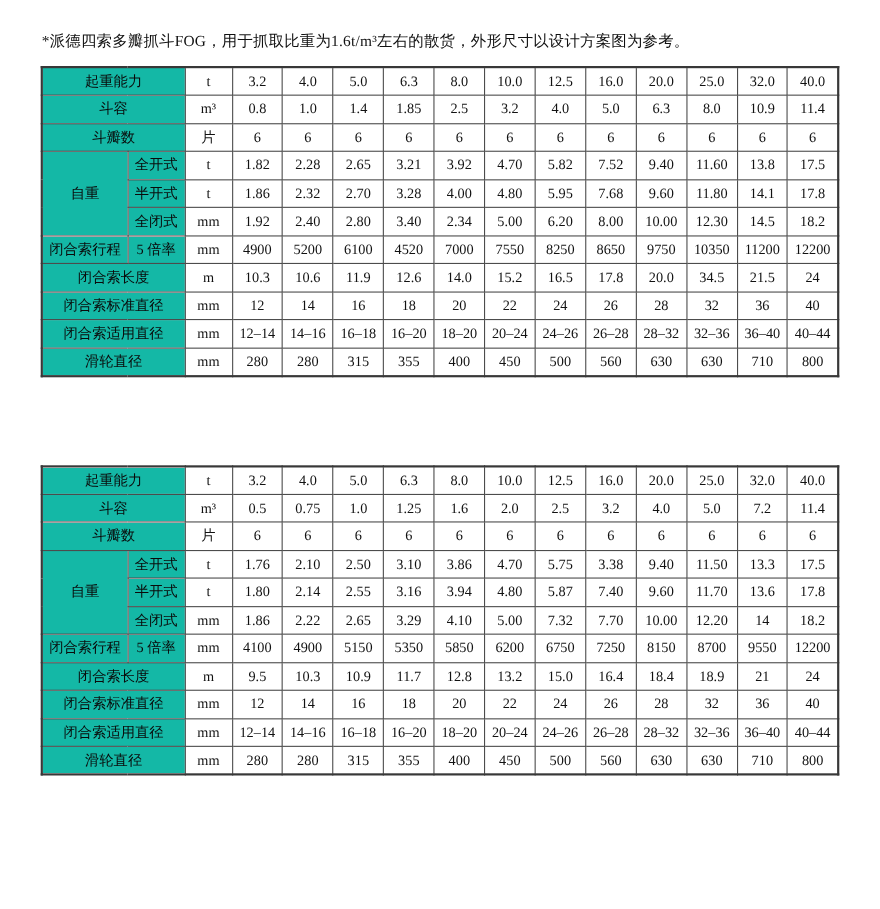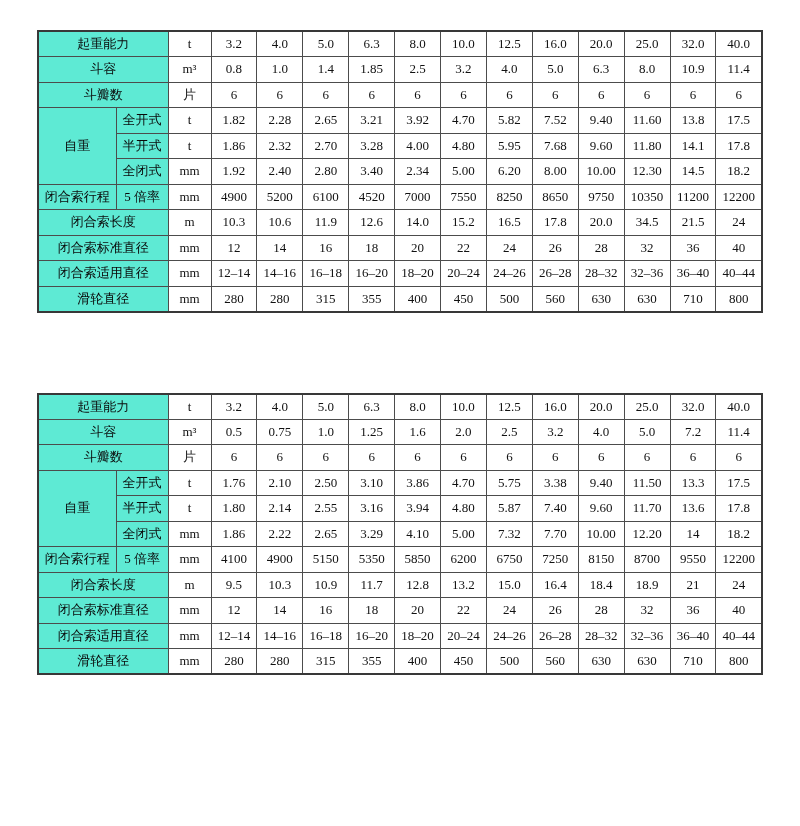--- a/index.html
+++ b/index.html
@@ -32,33 +32,34 @@
     border: 1px solid #4c4c4c;
     text-align: center;
     vertical-align: middle;
     font-size: 13px;
     height: 25.5px;
     padding: 0 1px;
     white-space: nowrap;
     overflow: hidden;
   }
   td.lbl {
-    background: #5eead4;
+    background: #14b8a6;
     font-size: 13.5px;
     color: #0a0a0a;
   }
   td.unit { font-size: 12.5px; }
   td.val  { font-size: 13px; }
   .gap { height: 80px; }
 </style>
 </head>
 <body>
 
 <div class="page">
 
+  <p class="section-title">*派德四索多瓣抓斗FOG，用于抓取比重为1.6t/m³左右的散货，外形尺寸以设计方案图为参考。</p>
 
   <table class="spec">
     <colgroup>
       <col style="width:78px">
         <col style="width:52px">
         <col style="width:43px">
       <col>
         <col>
         <col>
         <col>

